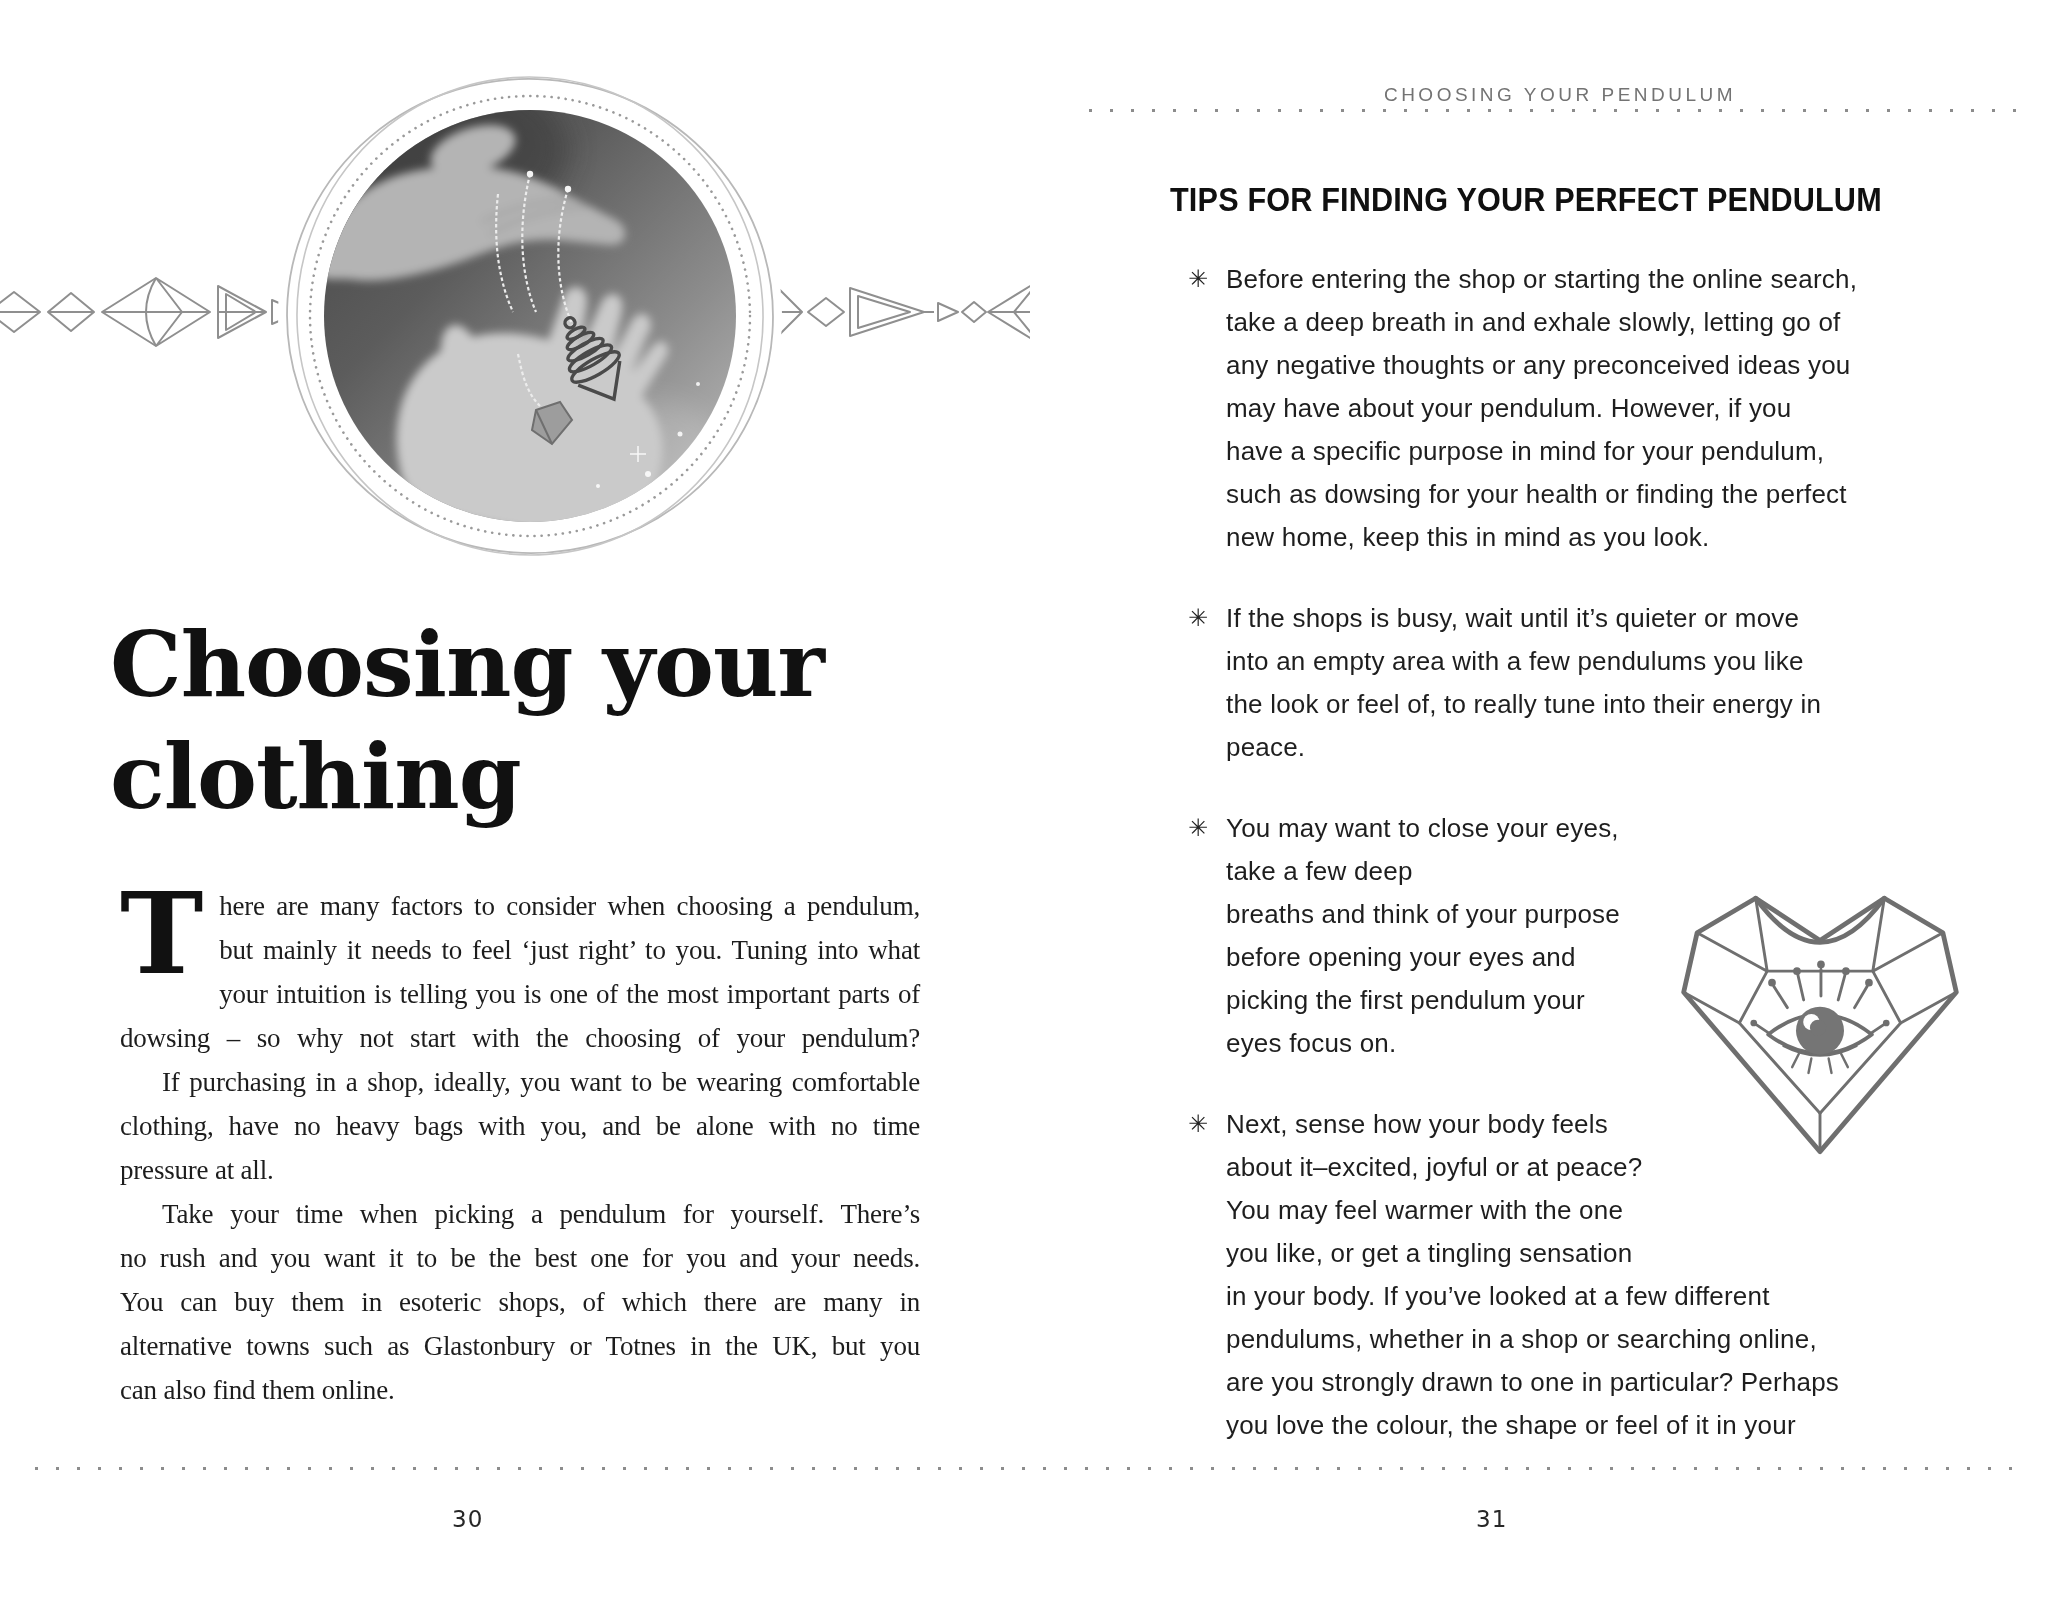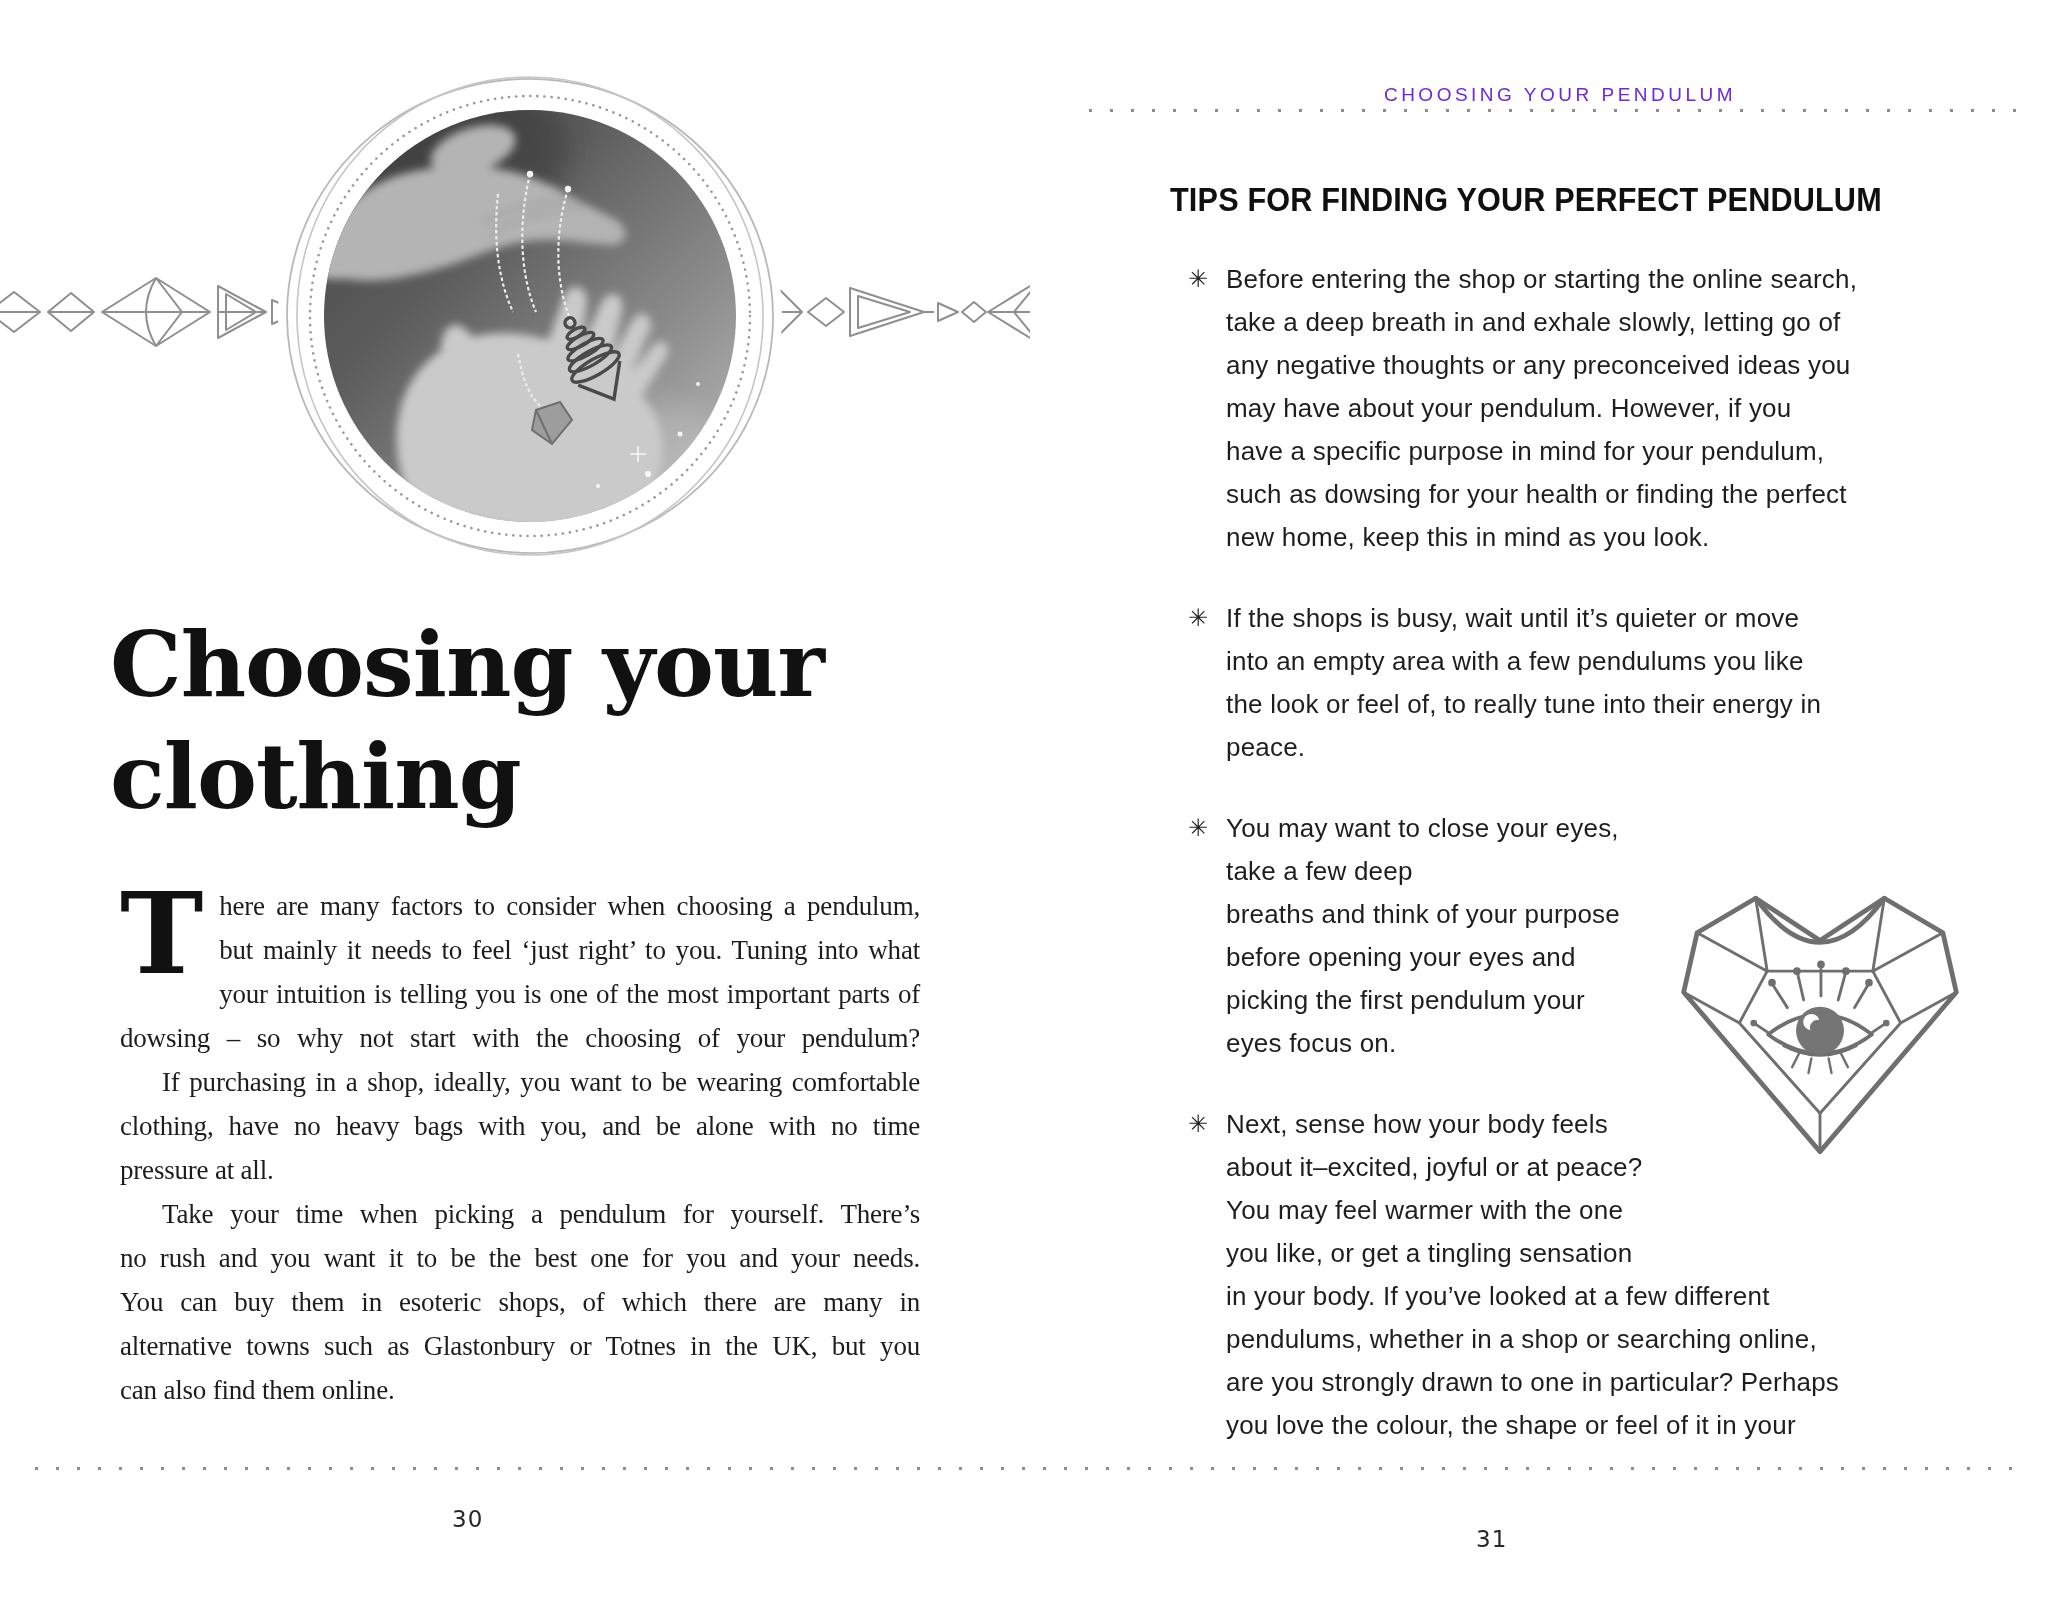--- a/index.html
+++ b/index.html
@@ -35,21 +35,21 @@
     background-image: radial-gradient(circle, #8c8c8c 1.6px, rgba(140,140,140,0) 2px);
     background-size: 21px 5px; background-repeat: repeat-x; background-position: 0 50%;
   }
   .dots-top { left:1080px; top:108px; width:945px; }
   .dots-bottom { left:26px; top:1466px; width:1996px; }
 
   
   .running-header {
     position:absolute; left:1160px; top:84px; width:800px; text-align:center;
     font-family:"Liberation Sans", sans-serif; font-size:19px; letter-spacing:3.5px;
-    color:#6d28d9; font-weight:400;
+    color:#737373; font-weight:400;
   }
   .tips-heading {
     position:absolute; left:1170px; top:180px;
     font-family:"Liberation Sans", sans-serif; font-weight:bold; font-size:34px;
     color:#101010; letter-spacing:0.2px; transform:scaleX(0.9); transform-origin:left center;
     white-space:nowrap;
   }
   .bullets {
     position:absolute; left:1188px; top:258px; width:778px;
     font-family:"Liberation Sans", sans-serif; font-size:26px; line-height:43px;
@@ -63,21 +63,21 @@
   .heart-float { float:right; width:292px; height:288px; margin:72px 0 10px 22px; }
   .wrap-group { margin-top:38px; }
   .wrap-group .bullet { margin-top:0; }
   .wrap-group .bullet + .bullet { margin-top:38px; }
 
   .page-number {
     position:absolute; top:1506px; width:120px; text-align:left;
     font-family:"DejaVu Sans", sans-serif; font-size:23px; color:#272727; letter-spacing:1px;
   }
   .pn-left { left:452px; }
-  .pn-right { left:1476px;margin-top:20px; }
+  .pn-right { left:1476px; }
 </style>
 </head>
 <body>
 
 <div class="spread">
 
   <svg class="band-svg" viewBox="0 0 1030 80">
     <g stroke="#8f8f8f" stroke-width="2" fill="none" stroke-linejoin="round">
       <path d="M-12,40 L14,20 L40,40 L14,60 Z M-12,40 L40,40"></path>
       <path d="M48,40 L71,21 L94,40 L71,59 Z M48,40 L94,40"></path>

